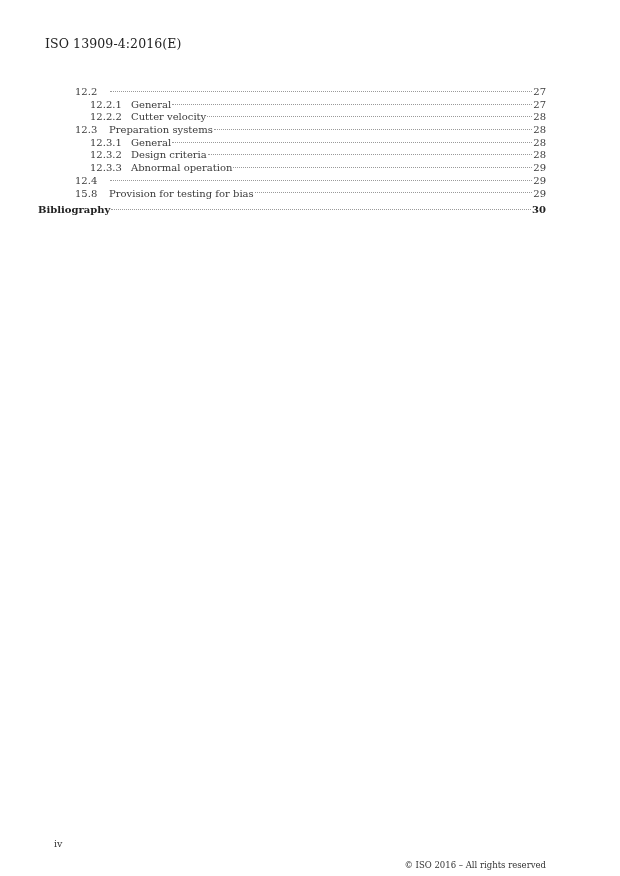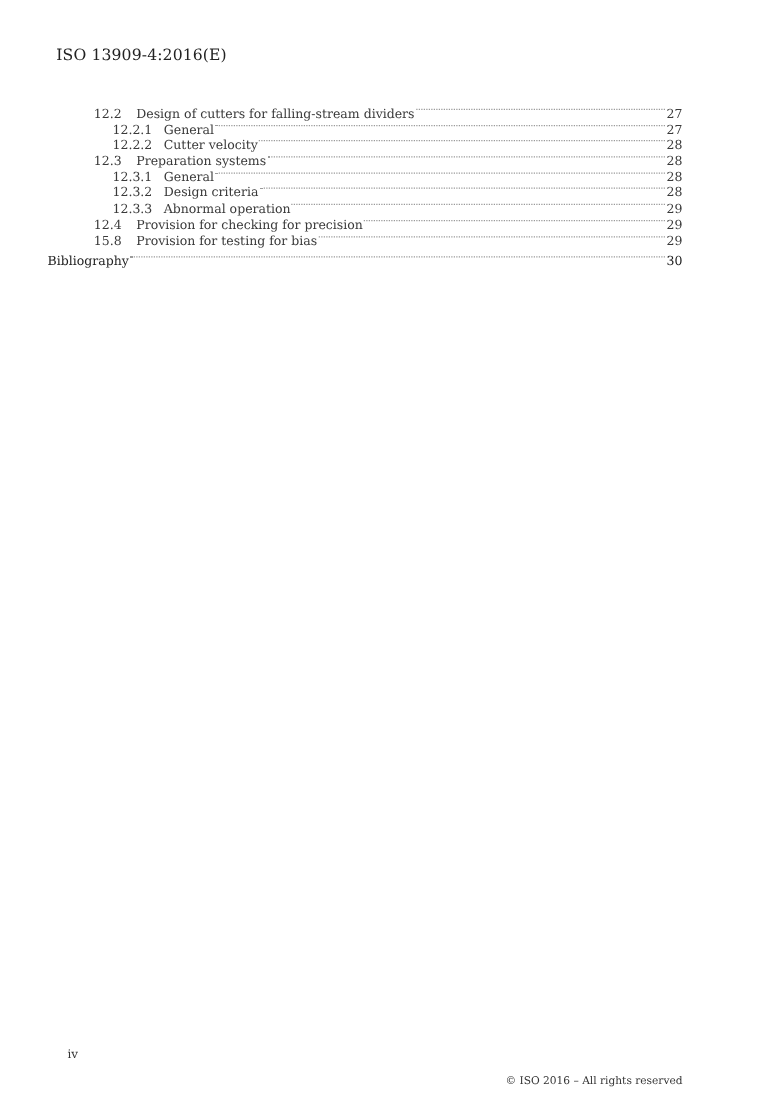--- a/index.html
+++ b/index.html
@@ -1,40 +1,39 @@
 <!DOCTYPE html>
 <html><head>
   <meta charset="utf-8">
   <style>
     html, body { margin: 0; padding: 0; background: #ffffff; }
     body { width: 620px; height: 876px; position: relative; overflow: hidden;
            font-family: "DejaVu Serif", "Liberation Serif", serif; color: #3a3a3a; }
     .header { position: absolute; left: 45px; top: 36px; font-size: 12.5px; font-weight: normal; color: #222; letter-spacing: 0.1px; }
     .toc { position: absolute; left: 38px; top: 86px; width: 508px; }
-    .row { position: relative; height: 12.7px; line-height: 12.7px; font-size: 10px; display: flex; align-items: flex-start; }
+    .row { position: relative; height: 12.7px; line-height: 12.7px; font-size: 10px; display: flex; align-items: center; }
     .row .num { flex: 0 0 auto; }
     .row .title { flex: 0 0 auto; white-space: nowrap; }
     .row .dots { flex: 1 1 auto; border-bottom: 1px dotted #9a9a9a; margin: 0 1px 3px 1px; height: 1px; }
     .row .page { flex: 0 0 auto; }
     .lvl2 .num { margin-left: 37px; width: 34px; }
     .lvl3 .num { margin-left: 52px; width: 41px; }
-    .biblio { margin-top: 4px; font-weight: normal; color: #222; }
+    .biblio { margin-top: 4px; font-weight: bold; color: #222; }
     .biblio .title { margin-left: 0; }
     .footer-left { position: absolute; left: 38px; top: 838px; font-size: 9.5px; color: #333; margin-left: 16px; }
     .footer-right { position: absolute; right: 74px; top: 860px; font-size: 8.5px; color: #333; }
   </style>
 </head>
 <body>
 
 <div class="header">ISO 13909-4:2016(E)</div>
 
 <div class="toc">
   <div class="row lvl2">
     <span class="num">12.2</span>
-    <span class="title">Design of cutters for falling-stream dividers</span>
     <span class="dots"></span>
     <span class="page">27</span>
   </div>
   <div class="row lvl3">
     <span class="num">12.2.1</span>
     <span class="title">General</span>
     <span class="dots"></span>
     <span class="page">27</span>
   </div>
   <div class="row lvl3">
@@ -62,21 +61,20 @@
     <span class="page">28</span>
   </div>
   <div class="row lvl3">
     <span class="num">12.3.3</span>
     <span class="title">Abnormal operation</span>
     <span class="dots"></span>
     <span class="page">29</span>
   </div>
   <div class="row lvl2">
     <span class="num">12.4</span>
-    <span class="title">Provision for checking for precision</span>
     <span class="dots"></span>
     <span class="page">29</span>
   </div>
   <div class="row lvl2">
     <span class="num">15.8</span>
     <span class="title">Provision for testing for bias</span>
     <span class="dots"></span>
     <span class="page">29</span>
   </div>
   <div class="row biblio">

